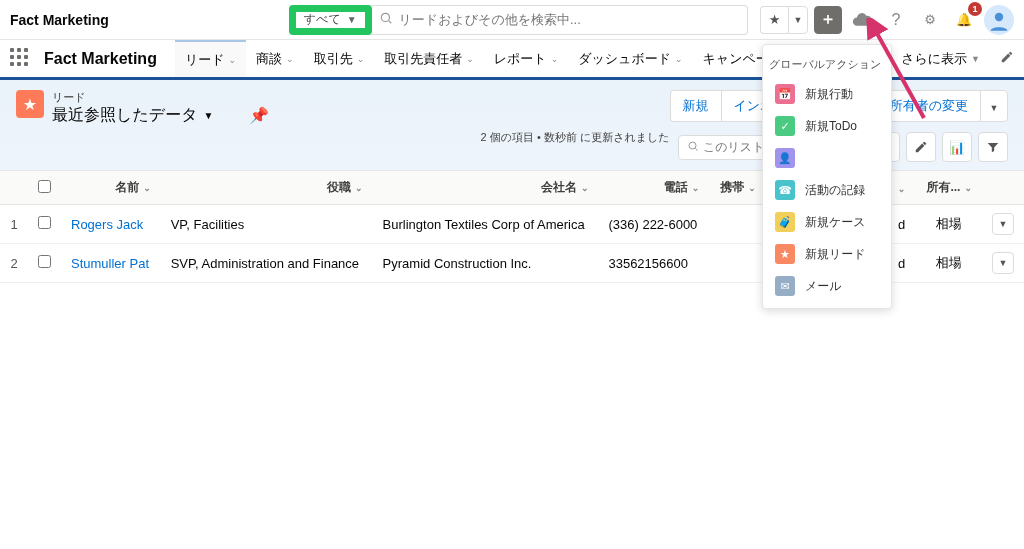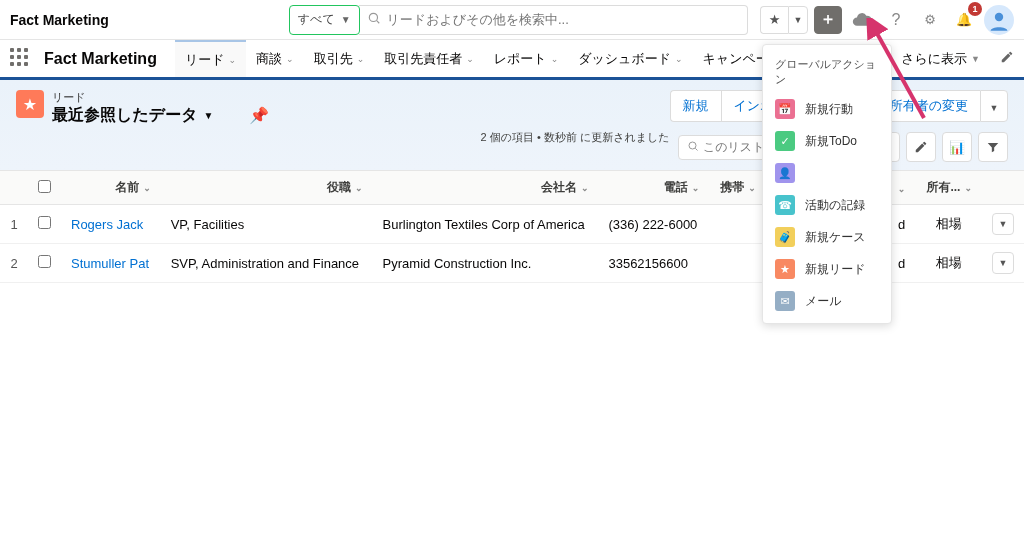--- a/index.html
+++ b/index.html
@@ -1,21 +1,21 @@
 <!DOCTYPE html>
 <html><head>
 <meta charset="utf-8">
 <style>
   * { box-sizing: border-box; margin: 0; padding: 0; }
   body { font-family: -apple-system, "Helvetica Neue", Arial, sans-serif; font-size: 13px; color: #080707; background: #fff; width: 1024px; height: 549px; overflow: hidden; position: relative; }
 
   
   .global-header { height: 40px; border-bottom: 1px solid #e5e5e5; display: flex; align-items: center; padding: 0 10px; }
   .brand { font-weight: 600; font-size: 14px; margin-right: 180px; }
-  .search-scope { display: flex; align-items: center; border: 1px solid #22c55e; border-radius: 4px; height: 30px; padding: 0 8px; font-size: 12px; color: #444; cursor: pointer; }
+  .search-scope { display: flex; align-items: center; border: 7px solid #22c55e; border-radius: 4px; height: 30px; padding: 0 8px; font-size: 12px; color: #444; cursor: pointer; }
   .search-scope .caret { margin-left: 6px; font-size: 10px; color: #666; }
   .search-box { flex: 1; display: flex; align-items: center; border: 1px solid #dcdcdc; border-left: none; border-radius: 0 4px 4px 0; height: 30px; padding: 0 8px; margin-left: -1px; }
   .search-box input { border: none; outline: none; width: 100%; font-size: 13px; color: #1d4ed8; }
   .search-icon { color: #999; margin-right: 6px; }
   .header-utils { display: flex; align-items: center; gap: 6px; margin-left: 12px; }
   .util-btn { width: 28px; height: 28px; display: flex; align-items: center; justify-content: center; border: 1px solid #dcdcdc; border-radius: 4px; color: #555; cursor: pointer; position: relative; }
   .util-btn.dark { background: #706e6b; color: #fff; border-color: #706e6b; }
   .util-btn.noborder { border: none; }
   .fav-group { display: flex; }
   .fav-group .util-btn:first-child { border-radius: 4px 0 0 4px; border-right: none; }
@@ -33,21 +33,21 @@
   .nav-item .caret { margin-left: 4px; font-size: 9px; color: #888; }
   .nav-item.active { border-bottom: 3px solid #1b5297; margin-bottom: -3px; background: #f9f9f9; border-top: 2px solid #a8c5e6; }
   .nav-more { margin-left: auto; }
   .pencil-nav { margin-left: 10px; color: #666; cursor: pointer; }
 
   
   .context-bar { background: linear-gradient(#eaf2fa, #eef4fb); padding: 10px 16px 8px; display: flex; align-items: flex-start; position: relative; }
   .list-header-left { display: flex; align-items: flex-start; }
   .obj-icon { width: 28px; height: 28px; background: #ff7a59; border-radius: 4px; display: flex; align-items: center; justify-content: center; margin-right: 8px; color: #fff; font-size: 16px; }
   .obj-label { font-size: 11px; color: #333; }
-  .list-title { font-size: 16px; font-weight: 700; display: flex; align-items: center; }
+  .list-title { font-size: 16px; font-weight: 400; display: flex; align-items: center; }
   .list-title .caret { margin-left: 6px; font-size: 10px; }
   .pin { margin-left: 18px; color: #3a6fb5; cursor: pointer; }
   .list-meta { font-size: 11px; color: #3e3e3c; margin-top: 4px; text-align: right; }
   .btn { border: 1px solid #dcdcdc; background: #fff; border-radius: 4px; padding: 6px 12px; font-size: 13px; color: #0070d2; cursor: pointer; }
   .btn-group { display: flex; }
   .btn-group .btn { border-radius: 0; border-right: none; }
   .btn-group .btn:first-child { border-radius: 4px 0 0 4px; }
   .btn-group .btn:last-child { border-radius: 0 4px 4px 0; border-right: 1px solid #dcdcdc; }
 
   
@@ -64,21 +64,21 @@
   .data-table td.rownum { width: 28px; text-align: center; color: #555; }
   .data-table td.checkbox, .data-table th.checkbox { width: 28px; text-align: center; }
   .data-table a { color: #0070d2; text-decoration: none; }
   .row-action { width: 30px; text-align: center; }
   .row-caret { border: 1px solid #dcdcdc; border-radius: 4px; width: 22px; height: 22px; display: inline-flex; align-items: center; justify-content: center; font-size: 9px; color: #555; cursor: pointer; }
 
   input[type=checkbox] { cursor: pointer; }
 
   
   .ga-popover { position: absolute; top: 44px; right: 132px; width: 130px; background: #fff; border: 1px solid #e5e5e5; border-radius: 4px; box-shadow: 0 2px 10px rgba(0,0,0,0.15); padding: 6px 0; z-index: 100; }
-  .ga-popover .ga-header { font-size: 11px; color: #555; padding: 6px 12px; }
+  .ga-popover .ga-header { font-size: 11px; color: #555; padding: 6px 6px; }
   .ga-item { display: flex; align-items: center; padding: 6px 12px; font-size: 12px; color: #333; cursor: pointer; }
   .ga-icon { width: 20px; height: 20px; border-radius: 3px; display: flex; align-items: center; justify-content: center; margin-right: 10px; color: #fff; font-size: 11px; }
   .ga-icon.cal { background: #eb7092; }
   .ga-icon.todo { background: #4bca81; }
   .ga-icon.contact { background: #a094ed; }
   .ga-icon.log { background: #48c3cc; }
   .ga-icon.case { background: #f2cf5b; }
   .ga-icon.lead { background: #f88962; }
   .ga-icon.mail { background: #95aec5; }
 

